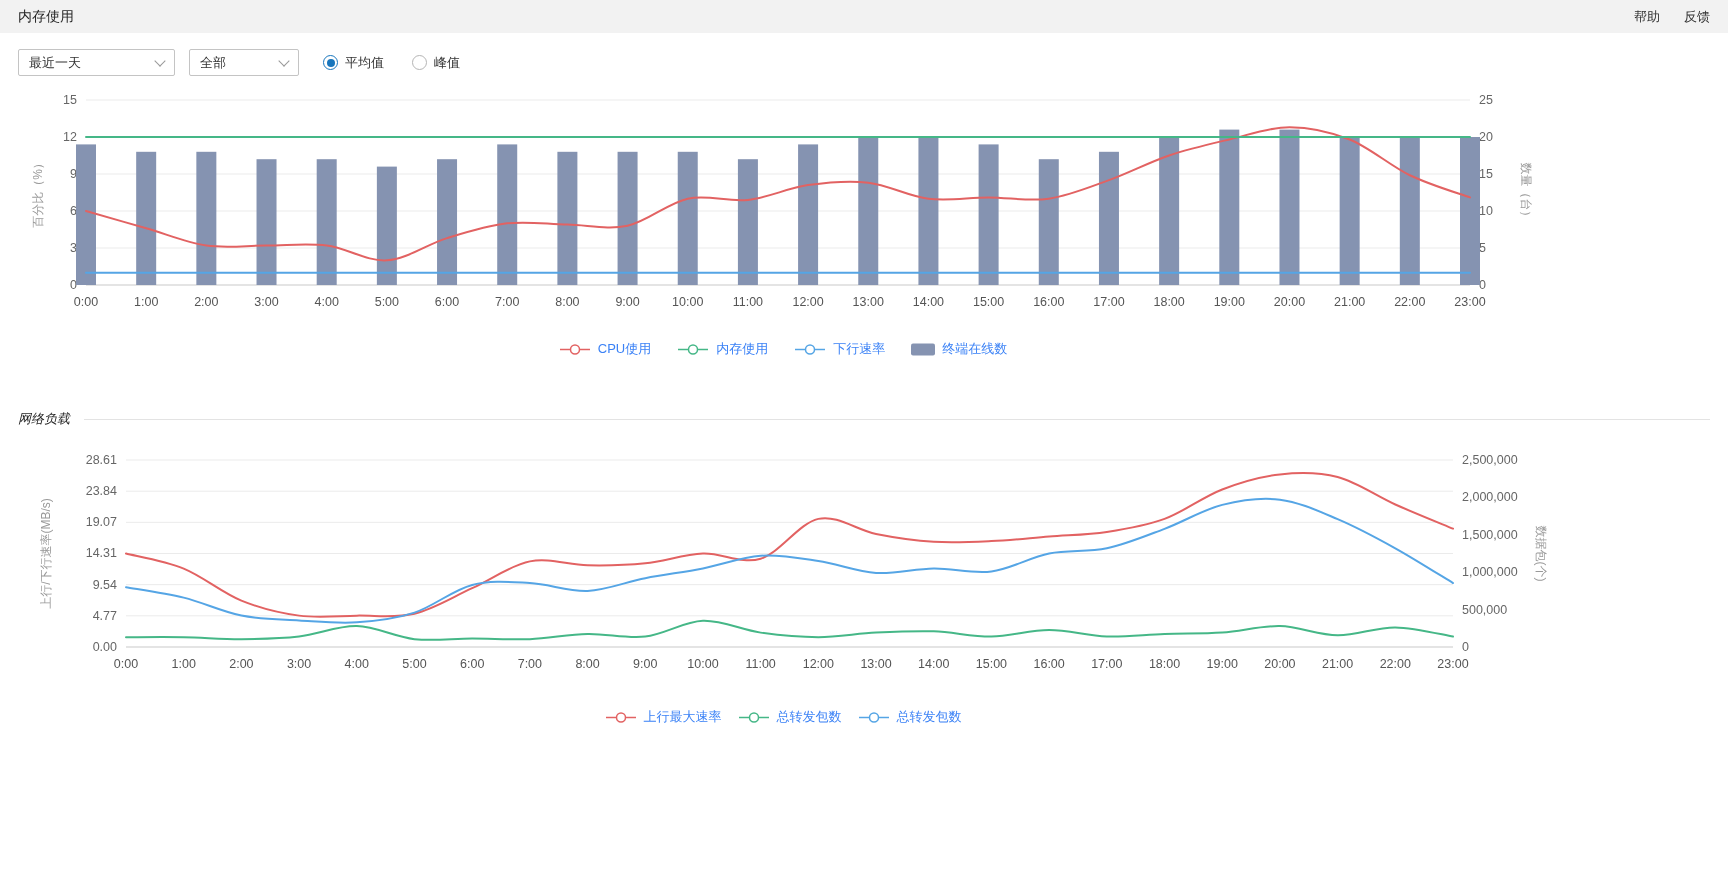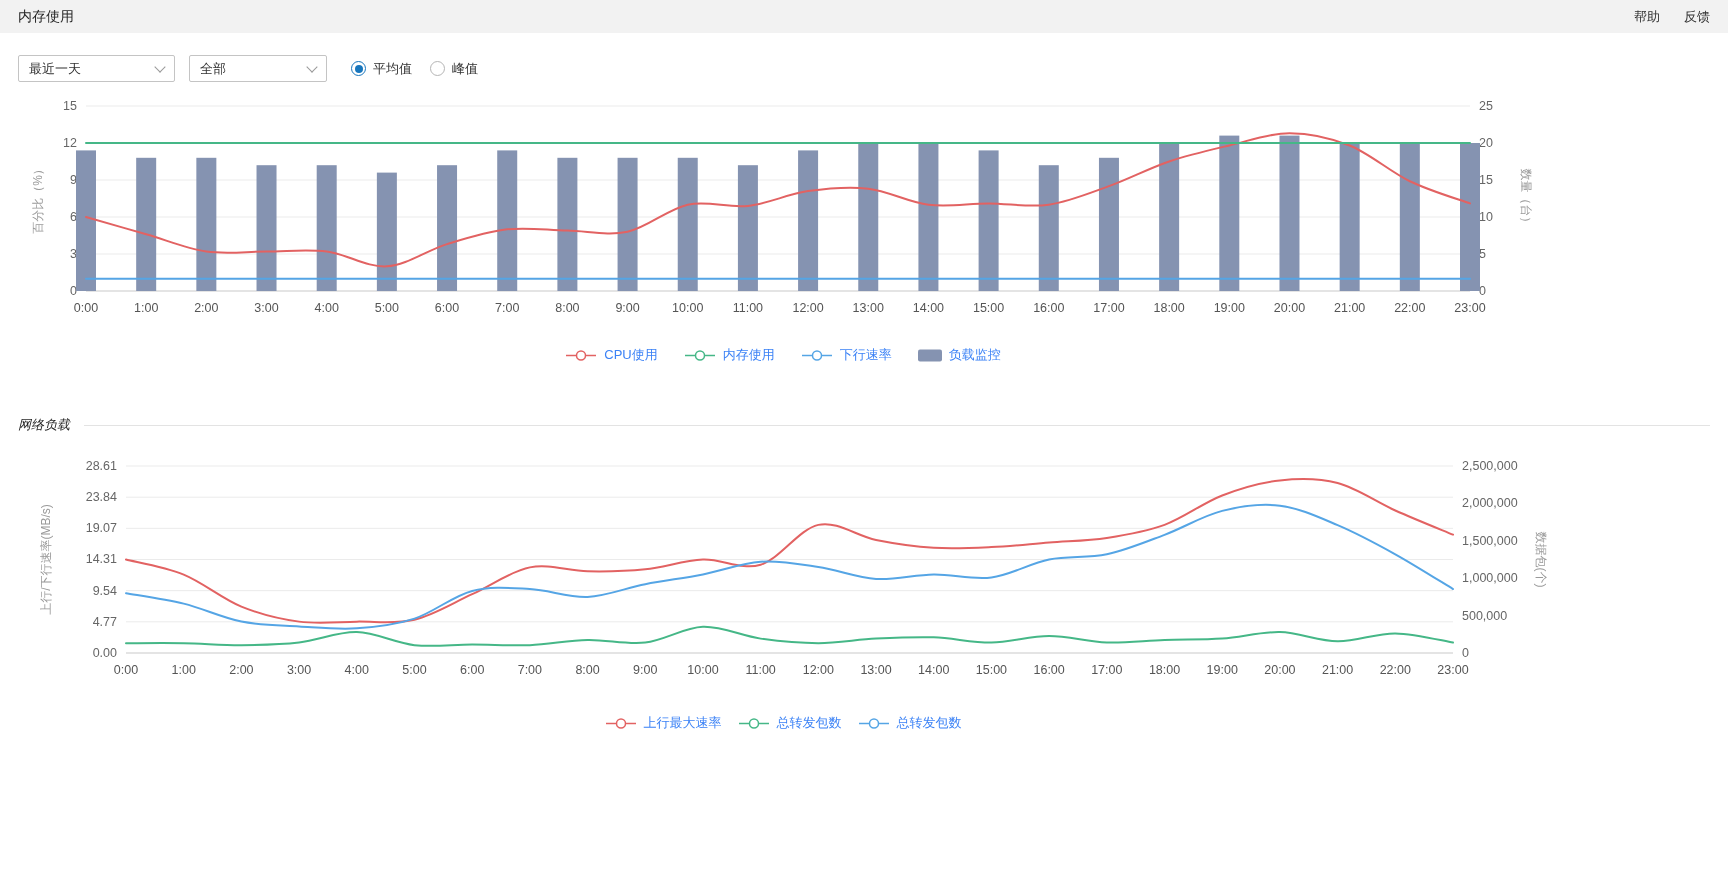--- a/index.html
+++ b/index.html
@@ -24,31 +24,31 @@
   .topbar-links { display: flex; gap: 24px; font-size: 13px; color: #333; }
   .topbar-links a { cursor: pointer; text-decoration: none; color: #333; text-align: right; }
 
   .section { padding: 0 18px; }
   .section-head { display: flex; align-items: center; gap: 14px; }
   .section-head.perf { margin-top: 42px; }
   .section-head.net { margin-top: 52px; font-style: italic; }
   .section-title { font-size: 13px; color: #262626; white-space: nowrap; }
   .section-line { flex: 1; height: 1px; background: #e3e3e3; }
 
-  .controls { display: flex; align-items: center; gap: 14px; margin-top: 22px; }
+  .controls { display: flex; align-items: center; gap: 14px; margin-top: 16px; }
   .select {
     height: 27px; background: #fff; border: 1px solid #c4c4c4; border-radius: 2px;
     display: flex; align-items: center; justify-content: space-between;
     padding: 0 10px; font-size: 13px; color: #333; cursor: pointer;
   }
   .select .chevron {
     width: 8px; height: 8px; border-right: 1.5px solid #999; border-bottom: 1.5px solid #999;
     transform: rotate(45deg); margin-top: -4px;
   }
-  .radio-group { display: flex; align-items: center; gap: 18px; margin-left: 10px; }
+  .radio-group { display: flex; align-items: center; gap: 28px; margin-left: 10px; }
   .radio { display: inline-flex; align-items: center; gap: 7px; font-size: 13px; color: #333; cursor: pointer; }
   .radio-dot {
     width: 15px; height: 15px; border-radius: 50%; border: 1px solid #b5b5b5; background: #fff;
     display: inline-flex; align-items: center; justify-content: center;
   }
   .radio-dot.checked { border-color: #1876bd; }
   .radio-dot.checked::after { content: ""; width: 8px; height: 8px; border-radius: 50%; background: #1876bd; }
 
   .chart-wrap { margin-top: 14px; }
   svg text { font-family: "Liberation Sans", "DejaVu Sans", sans-serif; }
@@ -69,21 +69,21 @@
   </nav>
 </header>
 
 <div class="section">
 
   <div class="controls">
     <div class="select" style="width:157px">
       <span>最近一天</span>
       <span class="chevron"></span>
     </div>
-    <div class="select" style="width:138px">
+    <div class="select" style="width:110px">
       <span>全部</span>
       <span class="chevron"></span>
     </div>
     <div class="radio-group">
       <label class="radio">
         <span class="radio-dot checked"></span>
         <span>平均值</span>
       </label>
       <label class="radio">
         <span class="radio-dot"></span>
@@ -186,21 +186,21 @@
         <svg width="32" height="13">
           <line x1="1" y1="6.5" x2="31" y2="6.5" stroke="#55a5e5" stroke-width="1.5"></line>
           <circle cx="16" cy="6.5" r="4.5" fill="#fff" stroke="#55a5e5" stroke-width="1.5"></circle>
         </svg>
         <span>下行速率</span>
       </span>
       <span class="legend-item">
         <svg width="24" height="13">
           <rect x="0" y="0.5" width="24" height="12" rx="2" fill="#8593b1"></rect>
         </svg>
-        <span>负载监控</span>
+        <span>终端在线数</span>
       </span>
     </div>
 </div>
 
 <div class="section">
   <div class="section-head net">
     <span class="section-title">网络负载</span>
     <span class="section-line"></span>
   </div>
 

